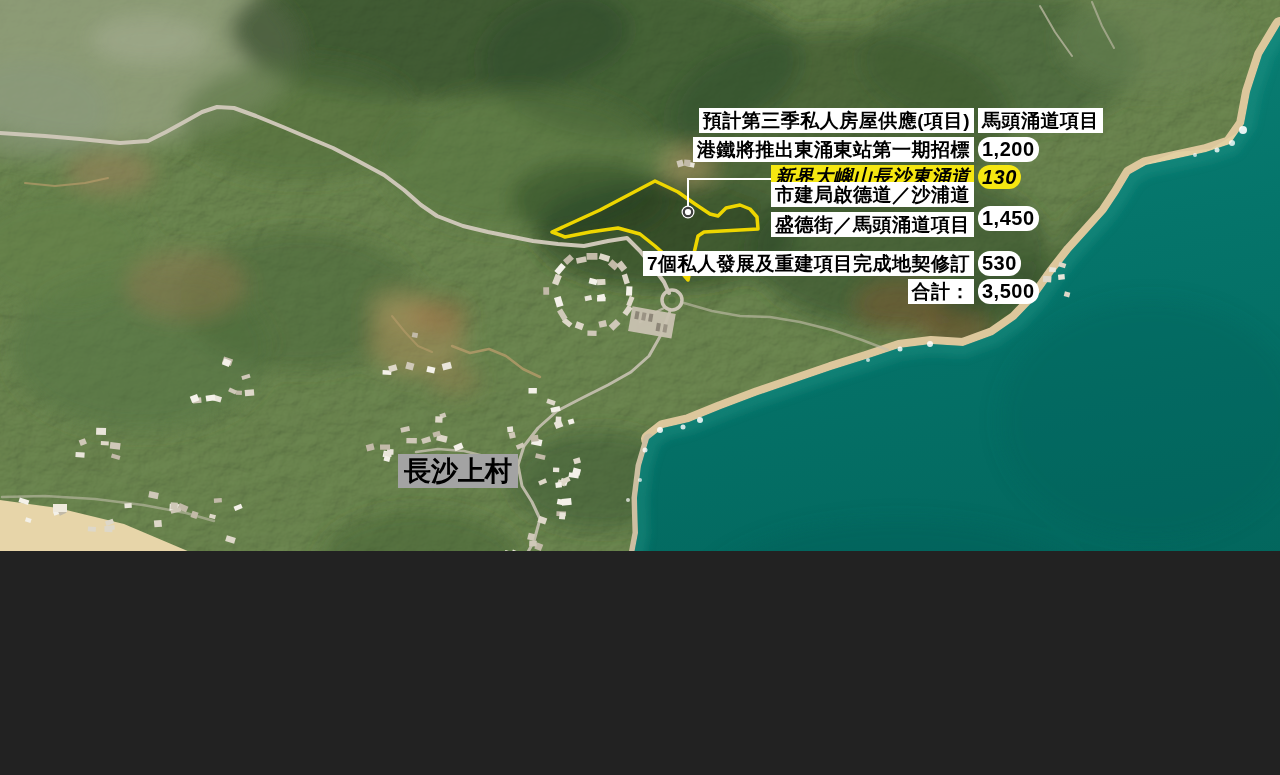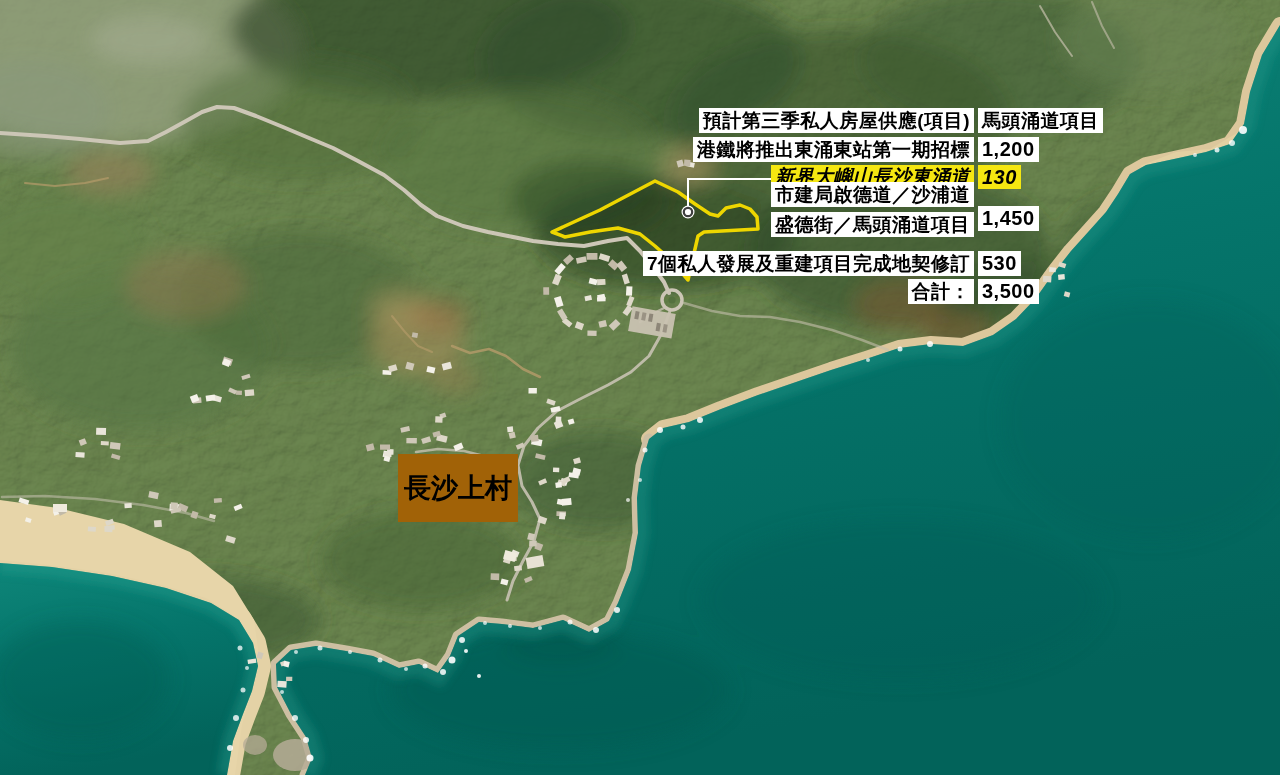--- a/index.html
+++ b/index.html
@@ -1,26 +1,26 @@
 <!DOCTYPE html>
 <html><head>
 <meta charset="utf-8">
 <style>
   html,body{margin:0;padding:0;background:#222;}
-  .stage{position:relative;width:1280px;height:775px;overflow:hidden;
+  .stage{position:relative;width:1280px;height:551px;overflow:hidden;
          font-family:"Liberation Sans","DejaVu Sans",sans-serif;background:#05756b;}
   .stage svg{position:absolute;left:0;top:0;}
   
   .tb{position:absolute;background:#ffffff;color:#000;font-weight:700;
       font-size:19px;line-height:25px;height:25px;padding:0 4px;white-space:nowrap;
       letter-spacing:0.5px;}
-  .tb.num{font-size:20px;}
+  .tb.num{font-size:20px;border-radius:12px;}
   .tb.hl{background:var(--highlight,#f5e711);font-style:italic;}
-  .village-label{position:absolute;background:#a16207;color:#000;font-weight:700;
-      font-size:27px;line-height:34px;height:34px;padding:17px 6px;white-space:nowrap;}
+  .village-label{position:absolute;background:#a3a3a3;color:#000;font-weight:700;
+      font-size:27px;line-height:34px;height:34px;padding:0 6px;white-space:nowrap;}
   
   .colL{right:306px;}
   .colR{left:978px;}
 </style>
 </head>
 <body>
 
 <div class="stage" style="--highlight: #f5e711; --site-outline: #eed600; --leader: #ffffff;">
 
 <svg width="1280" height="775" viewBox="0 0 1280 775">

